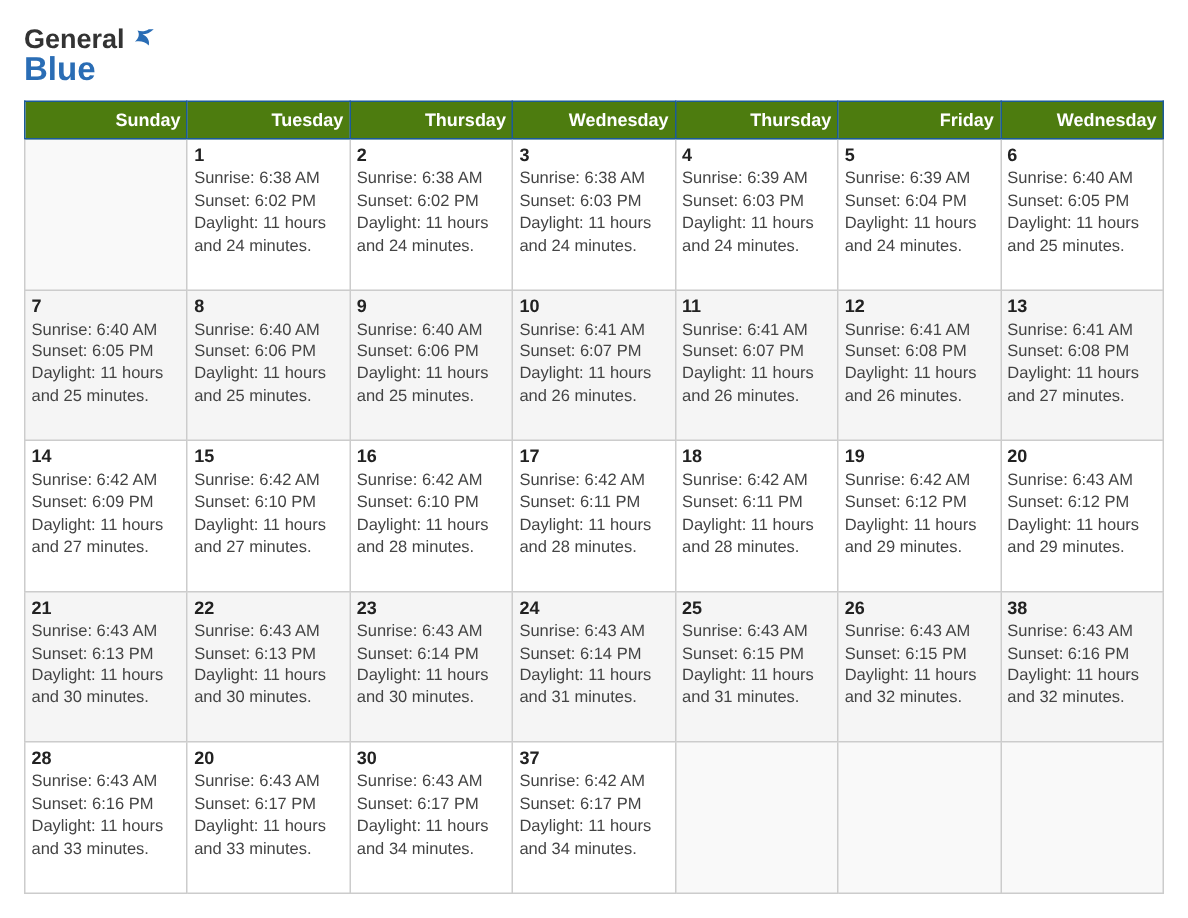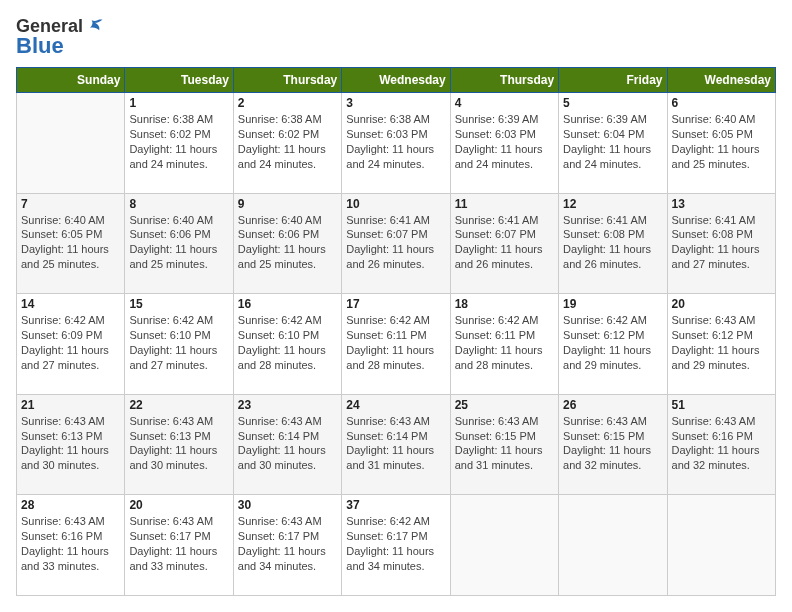--- a/index.html
+++ b/index.html
@@ -184,21 +184,21 @@
           <td><span class="day-num">22</span>
 <span class="day-info">Sunrise: 6:43 AM<br>Sunset: 6:13 PM<br>Daylight: 11 hours and 30 minutes.</span></td>
           <td><span class="day-num">23</span>
 <span class="day-info">Sunrise: 6:43 AM<br>Sunset: 6:14 PM<br>Daylight: 11 hours and 30 minutes.</span></td>
           <td><span class="day-num">24</span>
 <span class="day-info">Sunrise: 6:43 AM<br>Sunset: 6:14 PM<br>Daylight: 11 hours and 31 minutes.</span></td>
           <td><span class="day-num">25</span>
 <span class="day-info">Sunrise: 6:43 AM<br>Sunset: 6:15 PM<br>Daylight: 11 hours and 31 minutes.</span></td>
           <td><span class="day-num">26</span>
 <span class="day-info">Sunrise: 6:43 AM<br>Sunset: 6:15 PM<br>Daylight: 11 hours and 32 minutes.</span></td>
-          <td><span class="day-num">51</span>
+          <td><span class="day-num">38</span>
 <span class="day-info">Sunrise: 6:43 AM<br>Sunset: 6:16 PM<br>Daylight: 11 hours and 32 minutes.</span></td>
         </tr>
         <tr>
           <td><span class="day-num">28</span>
 <span class="day-info">Sunrise: 6:43 AM<br>Sunset: 6:16 PM<br>Daylight: 11 hours and 33 minutes.</span></td>
           <td><span class="day-num">20</span>
 <span class="day-info">Sunrise: 6:43 AM<br>Sunset: 6:17 PM<br>Daylight: 11 hours and 33 minutes.</span></td>
           <td><span class="day-num">30</span>
 <span class="day-info">Sunrise: 6:43 AM<br>Sunset: 6:17 PM<br>Daylight: 11 hours and 34 minutes.</span></td>
           <td><span class="day-num">37</span>

